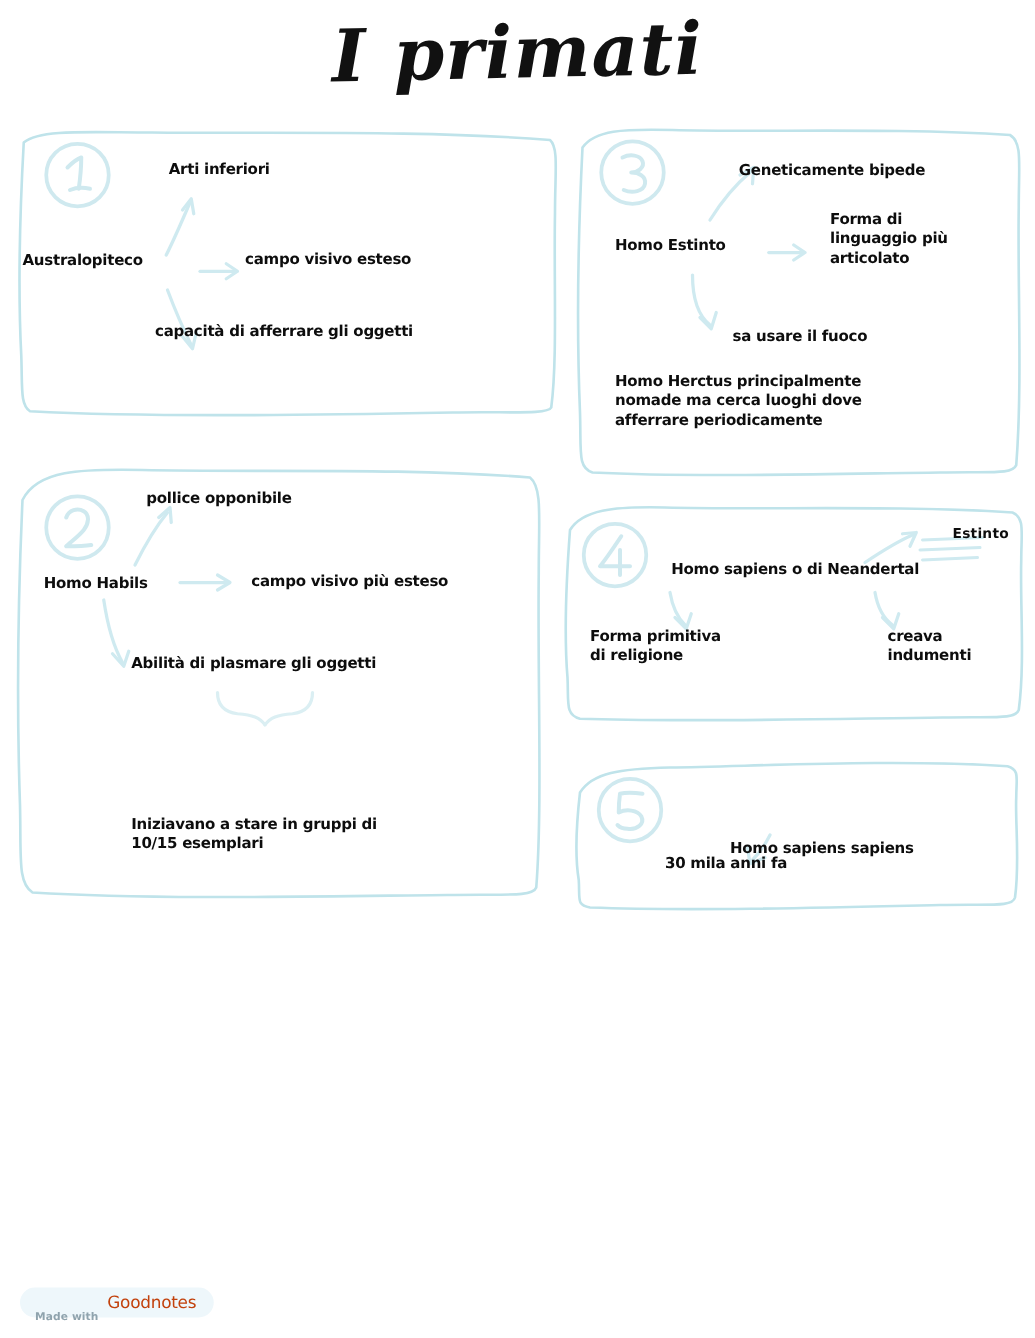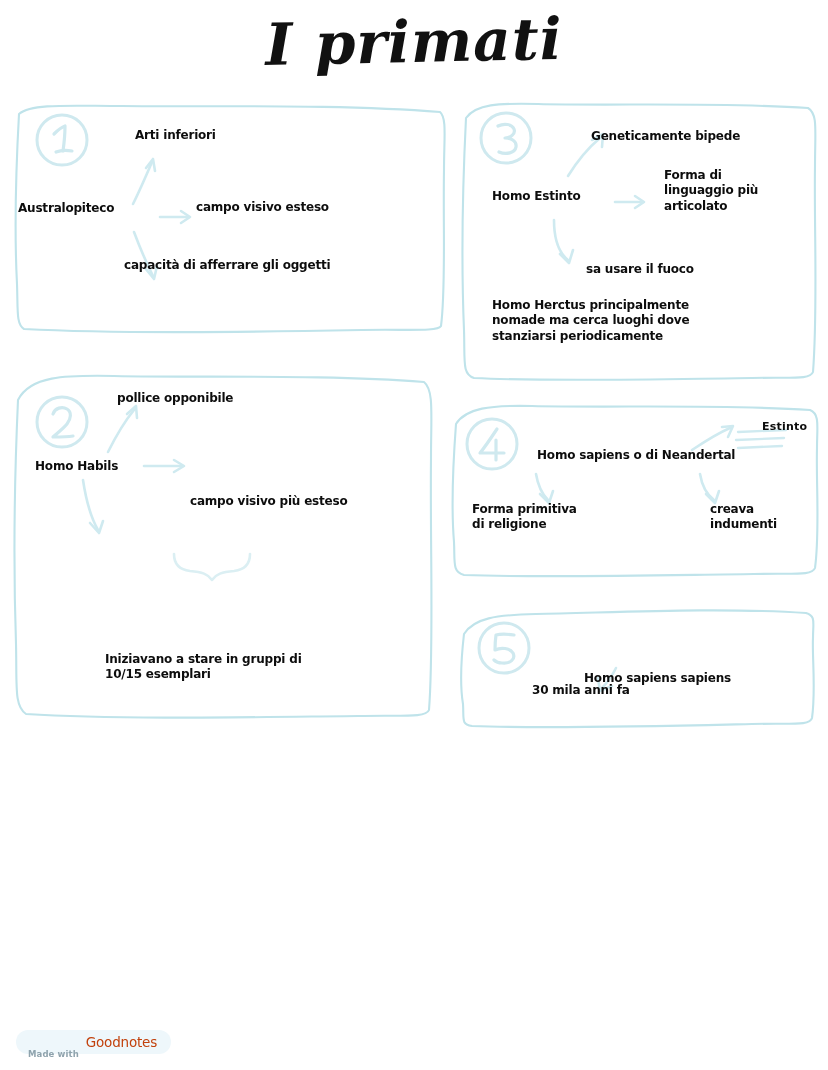--- a/index.html
+++ b/index.html
@@ -183,22 +183,23 @@
       <path d="M164,188 C164,200 172,204 180,205
                C192,206 198,208 202,214
                C206,208 212,206 224,205
                C232,204 240,200 240,188" fill="none" stroke="#dbeff3" stroke-width="2.6" stroke-linecap="round" stroke-linejoin="round"></path>
     </svg>
 
     <div class="hw" style="left:107px; top:25px;">pollice opponibile</div>
 
     <div class="hw" style="left:25px; top:93px;">Homo Habils</div>
 
-    <div class="hw" style="left:180px; top:92px;margin-top:36px;">campo visivo più esteso</div>
-
+    <div class="hw" style="left:191px; top:92px;">campo visivo più esteso</div>
+
+    <div class="hw" style="left:95px; top:157px;">Abilità di plasmare gli oggetti</div>
 
 
     <div class="hw" style="left:95px; top:286px;">Iniziavano a stare in gruppi di
 10/15 esemplari</div>
   </div>
 </div>
 
 <div class="note-box" id="box-3" style="left:458px; top:98px; width:362px; height:288px;">
 
   <svg class="box-outline" viewBox="0 0 362 288" preserveAspectRatio="none">
@@ -235,21 +236,21 @@
     <div class="hw" style="left:34px; top:91px;">Homo Estinto</div>
 
     <div class="hw" style="left:206px; top:70px;">Forma di
 linguaggio più
 articolato</div>
 
     <div class="hw" style="left:128px; top:164px;">sa usare il fuoco</div>
 
     <div class="hw" style="left:34px; top:200px;">Homo Herctus principalmente
 nomade ma cerca luoghi dove
-stanziarsi periodicamente</div>
+afferrare periodicamente</div>
   </div>
 </div>
 
 <div class="note-box" id="box-4" style="left:448px; top:400px; width:374px; height:180px;">
 
   <svg class="box-outline" viewBox="0 0 374 180" preserveAspectRatio="none">
     <path d="M 8,24 C 5,64 3,106 6,142 C 7,162 4,172 16,175
              C 100,178 220,175 306,174 C 346,173 364,176 367,168
              C 372,132 368,82 369,48 C 369,26 372,14 362,10
              C 272,4 160,8 84,6 C 42,5 18,8 8,24 Z" fill="none" stroke="#bfe3ea" stroke-width="2.1" stroke-linecap="round" stroke-linejoin="round"></path>

